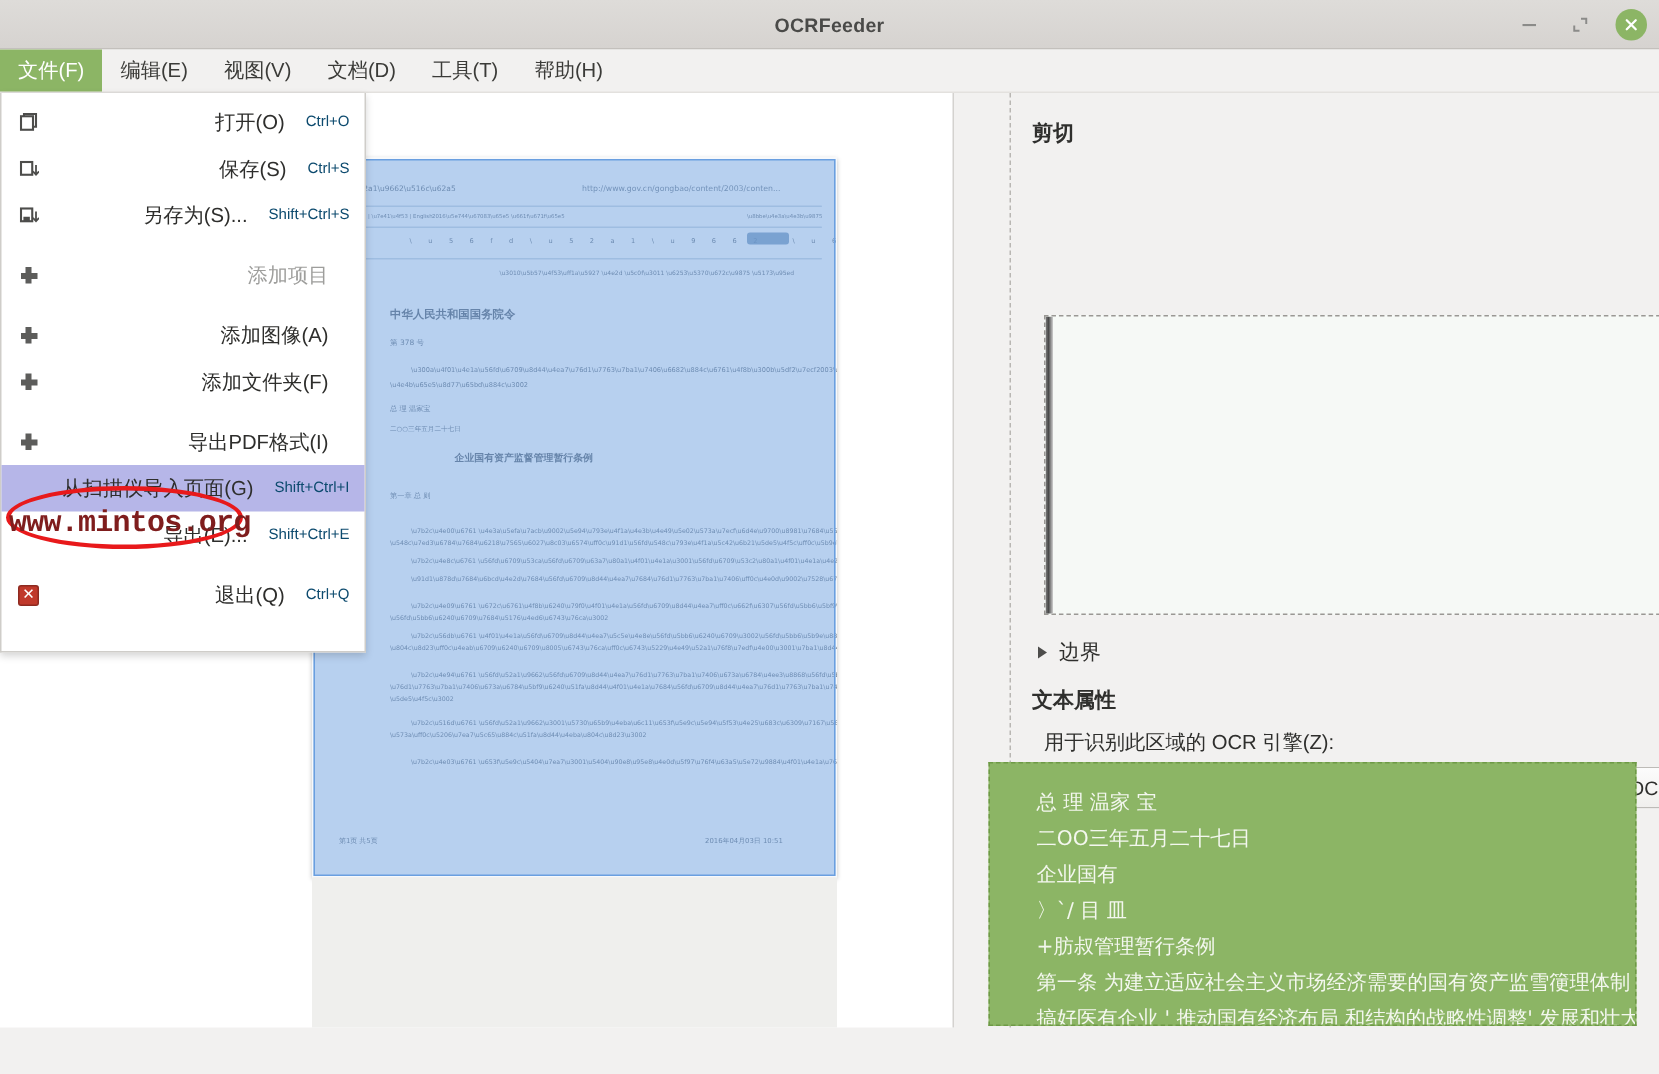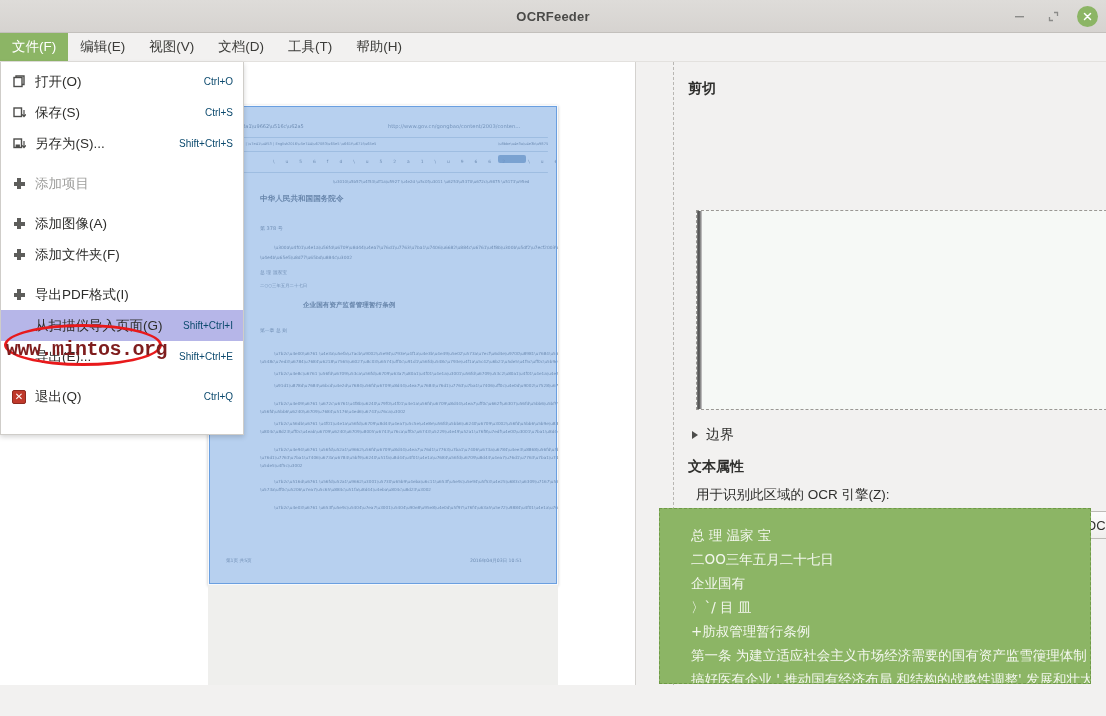--- a/index.html
+++ b/index.html
@@ -84,20 +84,21 @@
     z-index: 40;
   }
   .mi {
     position: relative;
     height: 31px;
     display: flex; align-items: center;
     padding: 0 10px 0 8px;
     font-size: 13.5px;
     color: #2e2e2c;
     cursor: pointer;
+    text-align: right;
   }
   .mi.disabled { color: #9e9e9c; cursor: default; }
   .mi.selected { background: #b6b6e8; }
   .mi-icon {
     width: 20px; min-width: 20px; height: 18px;
     display: flex; align-items: center; justify-content: center;
     margin-right: 6px;
   }
   .mi-label { flex: 1; white-space: nowrap; }
   .mi-accel {
@@ -373,21 +374,21 @@
         <div class="doc-txt" style="left:80px; top:37px; font-size:3.6px;">2016\u5e744\u67083\u65e5 \u661f\u671f\u65e5</div>
         <div class="doc-txt" style="left:290px; top:37px; font-size:3.6px;">\u8bbe\u4e3a\u4e3b\u9875</div>
 
         <div class="doc-line" style="left:10px; top:46px; width:330px; height:1px;"></div>
         <div class="doc-txt" style="left:65px; top:54px; font-size:4.4px; letter-spacing:11px;">\u56fd\u52a1\u9662 \u65b0\u95fb \u5bfc\u822a \u653f\u7b56 \u670d\u52a1 \u4e92\u52a8 \u6570\u636e \u56fd\u60c5</div>
         <div class="doc-btn" style="left:290px; top:50px; width:28px; height:8px;"></div>
 
         <div class="doc-line" style="left:10px; top:67px; width:330px; height:1px;"></div>
         <div class="doc-txt" style="left:125px; top:74px; font-size:4px;">\u3010\u5b57\u4f53\uff1a\u5927 \u4e2d \u5c0f\u3011    \u6253\u5370\u672c\u9875    \u5173\u95ed</div>
 
-        <div class="doc-txt" style="left:52px; top:89px; font-size:7.6px; font-weight:bold; color:#2b3a4c;text-align:center;">中华人民共和国国务院令</div>
+        <div class="doc-txt" style="left:52px; top:100px; font-size:7.6px; font-weight:bold; color:#2b3a4c;text-align:center;">中华人民共和国国务院令</div>
         <div class="doc-txt" style="left:52px; top:120px; font-size:5px;">第  378  号</div>
 
         <div class="doc-txt" style="left:66px; top:140px; font-size:4.4px;">\u300a\u4f01\u4e1a\u56fd\u6709\u8d44\u4ea7\u76d1\u7763\u7ba1\u7406\u6682\u884c\u6761\u4f8b\u300b\u5df2\u7ecf2003\u5e745\u670813\u65e5\u56fd\u52a1\u9662\u7b2c\u516b\u6b21\u5e38\u52a1\u4f1a\u8bae\u901a\u8fc7\uff0c\u73b0\u4e88\u516c\u5e03\uff0c\u81ea\u516c\u5e03</div>
         <div class="doc-txt" style="left:52px; top:150px; font-size:4.4px;">\u4e4b\u65e5\u8d77\u65bd\u884c\u3002</div>
         <div class="doc-txt" style="left:52px; top:164px; font-size:4.8px;">总  理    温家宝</div>
         <div class="doc-txt" style="left:52px; top:178px; font-size:4.4px;">二○○三年五月二十七日</div>
 
         <div class="doc-txt" style="left:95px; top:196px; font-size:6.6px; font-weight:bold; color:#2b3a4c;">企业国有资产监督管理暂行条例</div>
         <div class="doc-txt" style="left:52px; top:222px; font-size:4.8px;">第一章   总   则</div>
 

